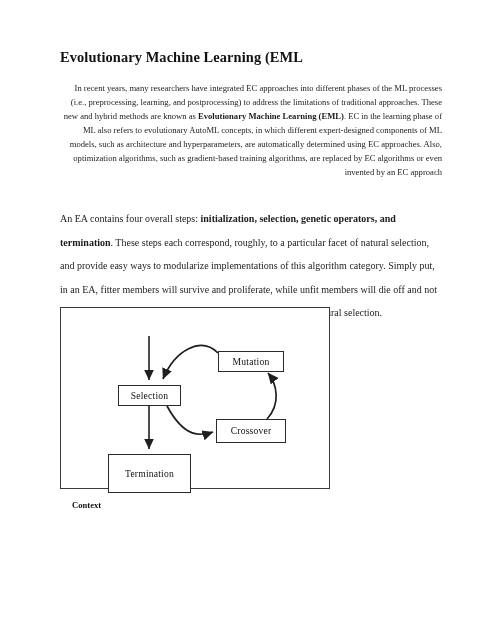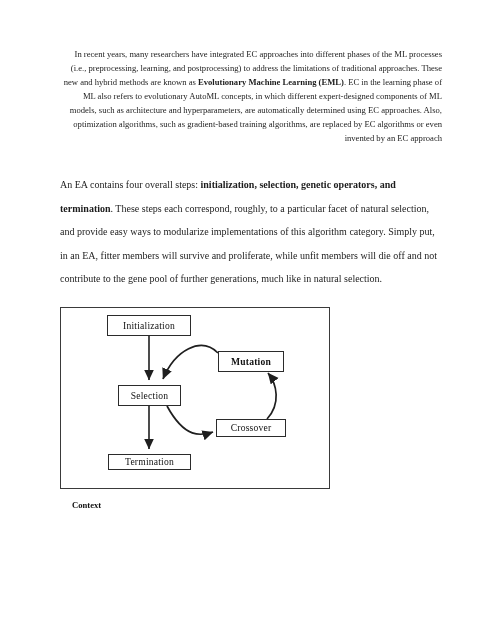--- a/index.html
+++ b/index.html
@@ -79,33 +79,34 @@
     line-height: 1;
     color: #111;
     display: flex;
     align-items: center;
     justify-content: center;
     box-sizing: border-box;
     white-space: nowrap;
     letter-spacing: 0.2px;
   }
   .node-initialization { left: 46px;  top: 7px;   width: 84px; height: 21px; }
-  .node-mutation       { left: 157px; top: 43px;  width: 66px; height: 21px; font-weight: bold; }
+  .node-mutation       { left: 157px; top: 43px;  width: 66px; height: 21px; }
   .node-selection      { left: 57px;  top: 77px;  width: 63px; height: 21px; text-align: center; }
-  .node-crossover      { left: 155px; top: 111px; width: 70px; height: 18px; }
-  .node-termination    { left: 47px;  top: 146px; width: 83px; height: 16px; }
+  .node-crossover      { left: 155px; top: 111px; width: 70px; height: 24px; }
+  .node-termination    { left: 47px;  top: 146px; width: 83px; height: 39px; }
   .spacer-bottom { position: absolute; left: 60px; top: 500px; width: 382px; }
 </style>
 </head>
 <body>
 
 <div class="page">
 
   <div class="content">
 
+    <h1 class="doc-title">Evolutionary Machine Learning (EML</h1>
 
     <p class="para"><span>In recent years, many researchers have integrated EC approaches into different phases of the ML processes (i.e., preprocessing, learning, and postprocessing) to address the limitations of traditional approaches. These new and hybrid methods are known as </span><span class="b">Evolutionary Machine Learning (EML)</span><span>. EC in the learning phase of ML also refers to evolutionary AutoML concepts, in which different expert-designed components of ML models, such as architecture and hyperparameters, are automatically determined using EC approaches. Also, optimization algorithms, such as gradient-based training algorithms, are replaced by EC algorithms or even invented by an EC approach</span></p>
 
     <div style="height:14px"></div>
 
     <p class="para-wide"><span>An EA contains four overall steps: </span><span class="b">initialization, selection, genetic operators, and termination</span><span>. These steps each correspond, roughly, to a particular facet of natural selection, and provide easy ways to modularize implementations of this algorithm category. Simply put, in an EA, fitter members will survive and proliferate, while unfit members will die off and not contribute to the gene pool of further generations, much like in natural selection.</span></p>
 
   </div>
 
   <div class="figure">
@@ -121,21 +122,20 @@
 
       <path d="M88,98 L88,141" stroke="#1f1f1f" stroke-width="1.6" fill="none" marker-end="url(#ah)"></path>
 
       <path d="M106,98 C124,131 140,128 152,124" stroke="#1f1f1f" stroke-width="1.7" fill="none" marker-end="url(#ah)"></path>
 
       <path d="M206,111 C220,96 216,76 207,65" stroke="#1f1f1f" stroke-width="1.7" fill="none" marker-end="url(#ah)"></path>
 
       <path d="M157,45 C140,28 114,42 102,71" stroke="#1f1f1f" stroke-width="1.7" fill="none" marker-end="url(#ah)"></path>
     </svg>
 
-    <div class="node node-initialization">Initialization</div>
 
     <div class="node node-mutation">Mutation</div>
 
     <div class="node node-selection">Selection</div>
 
     <div class="node node-crossover">Crossover</div>
 
     <div class="node node-termination">Termination</div>
 
   </div>

